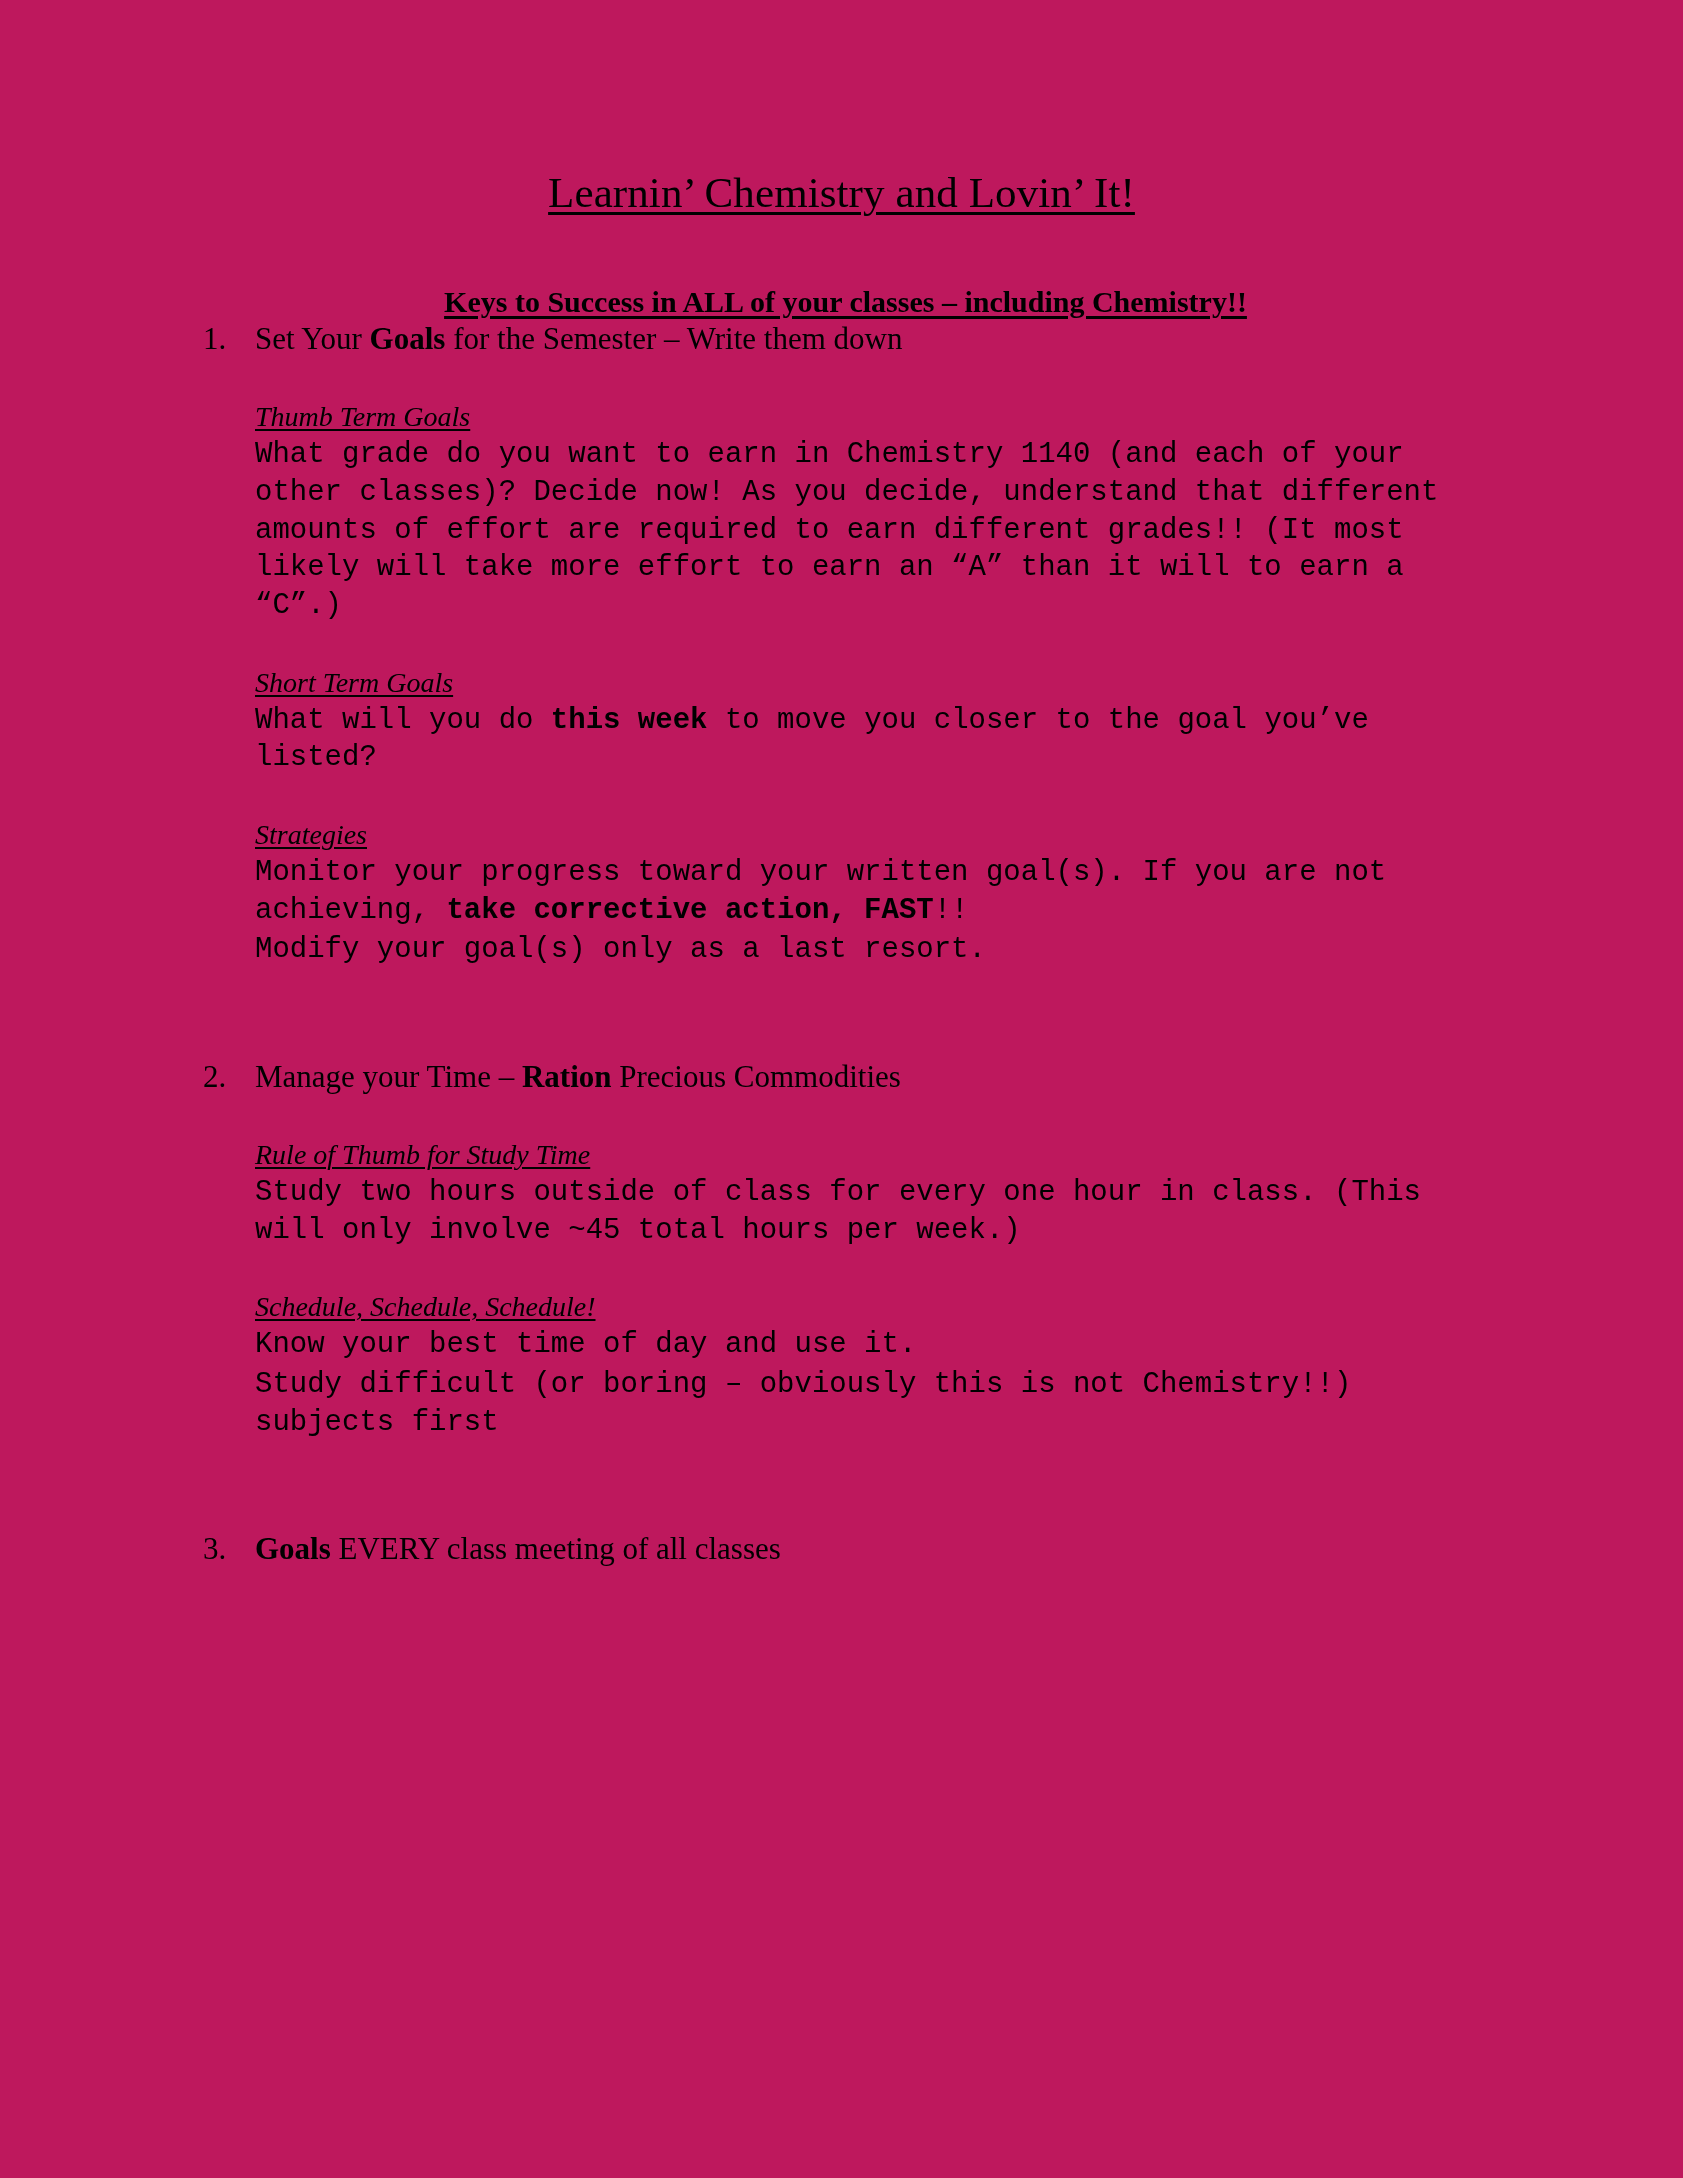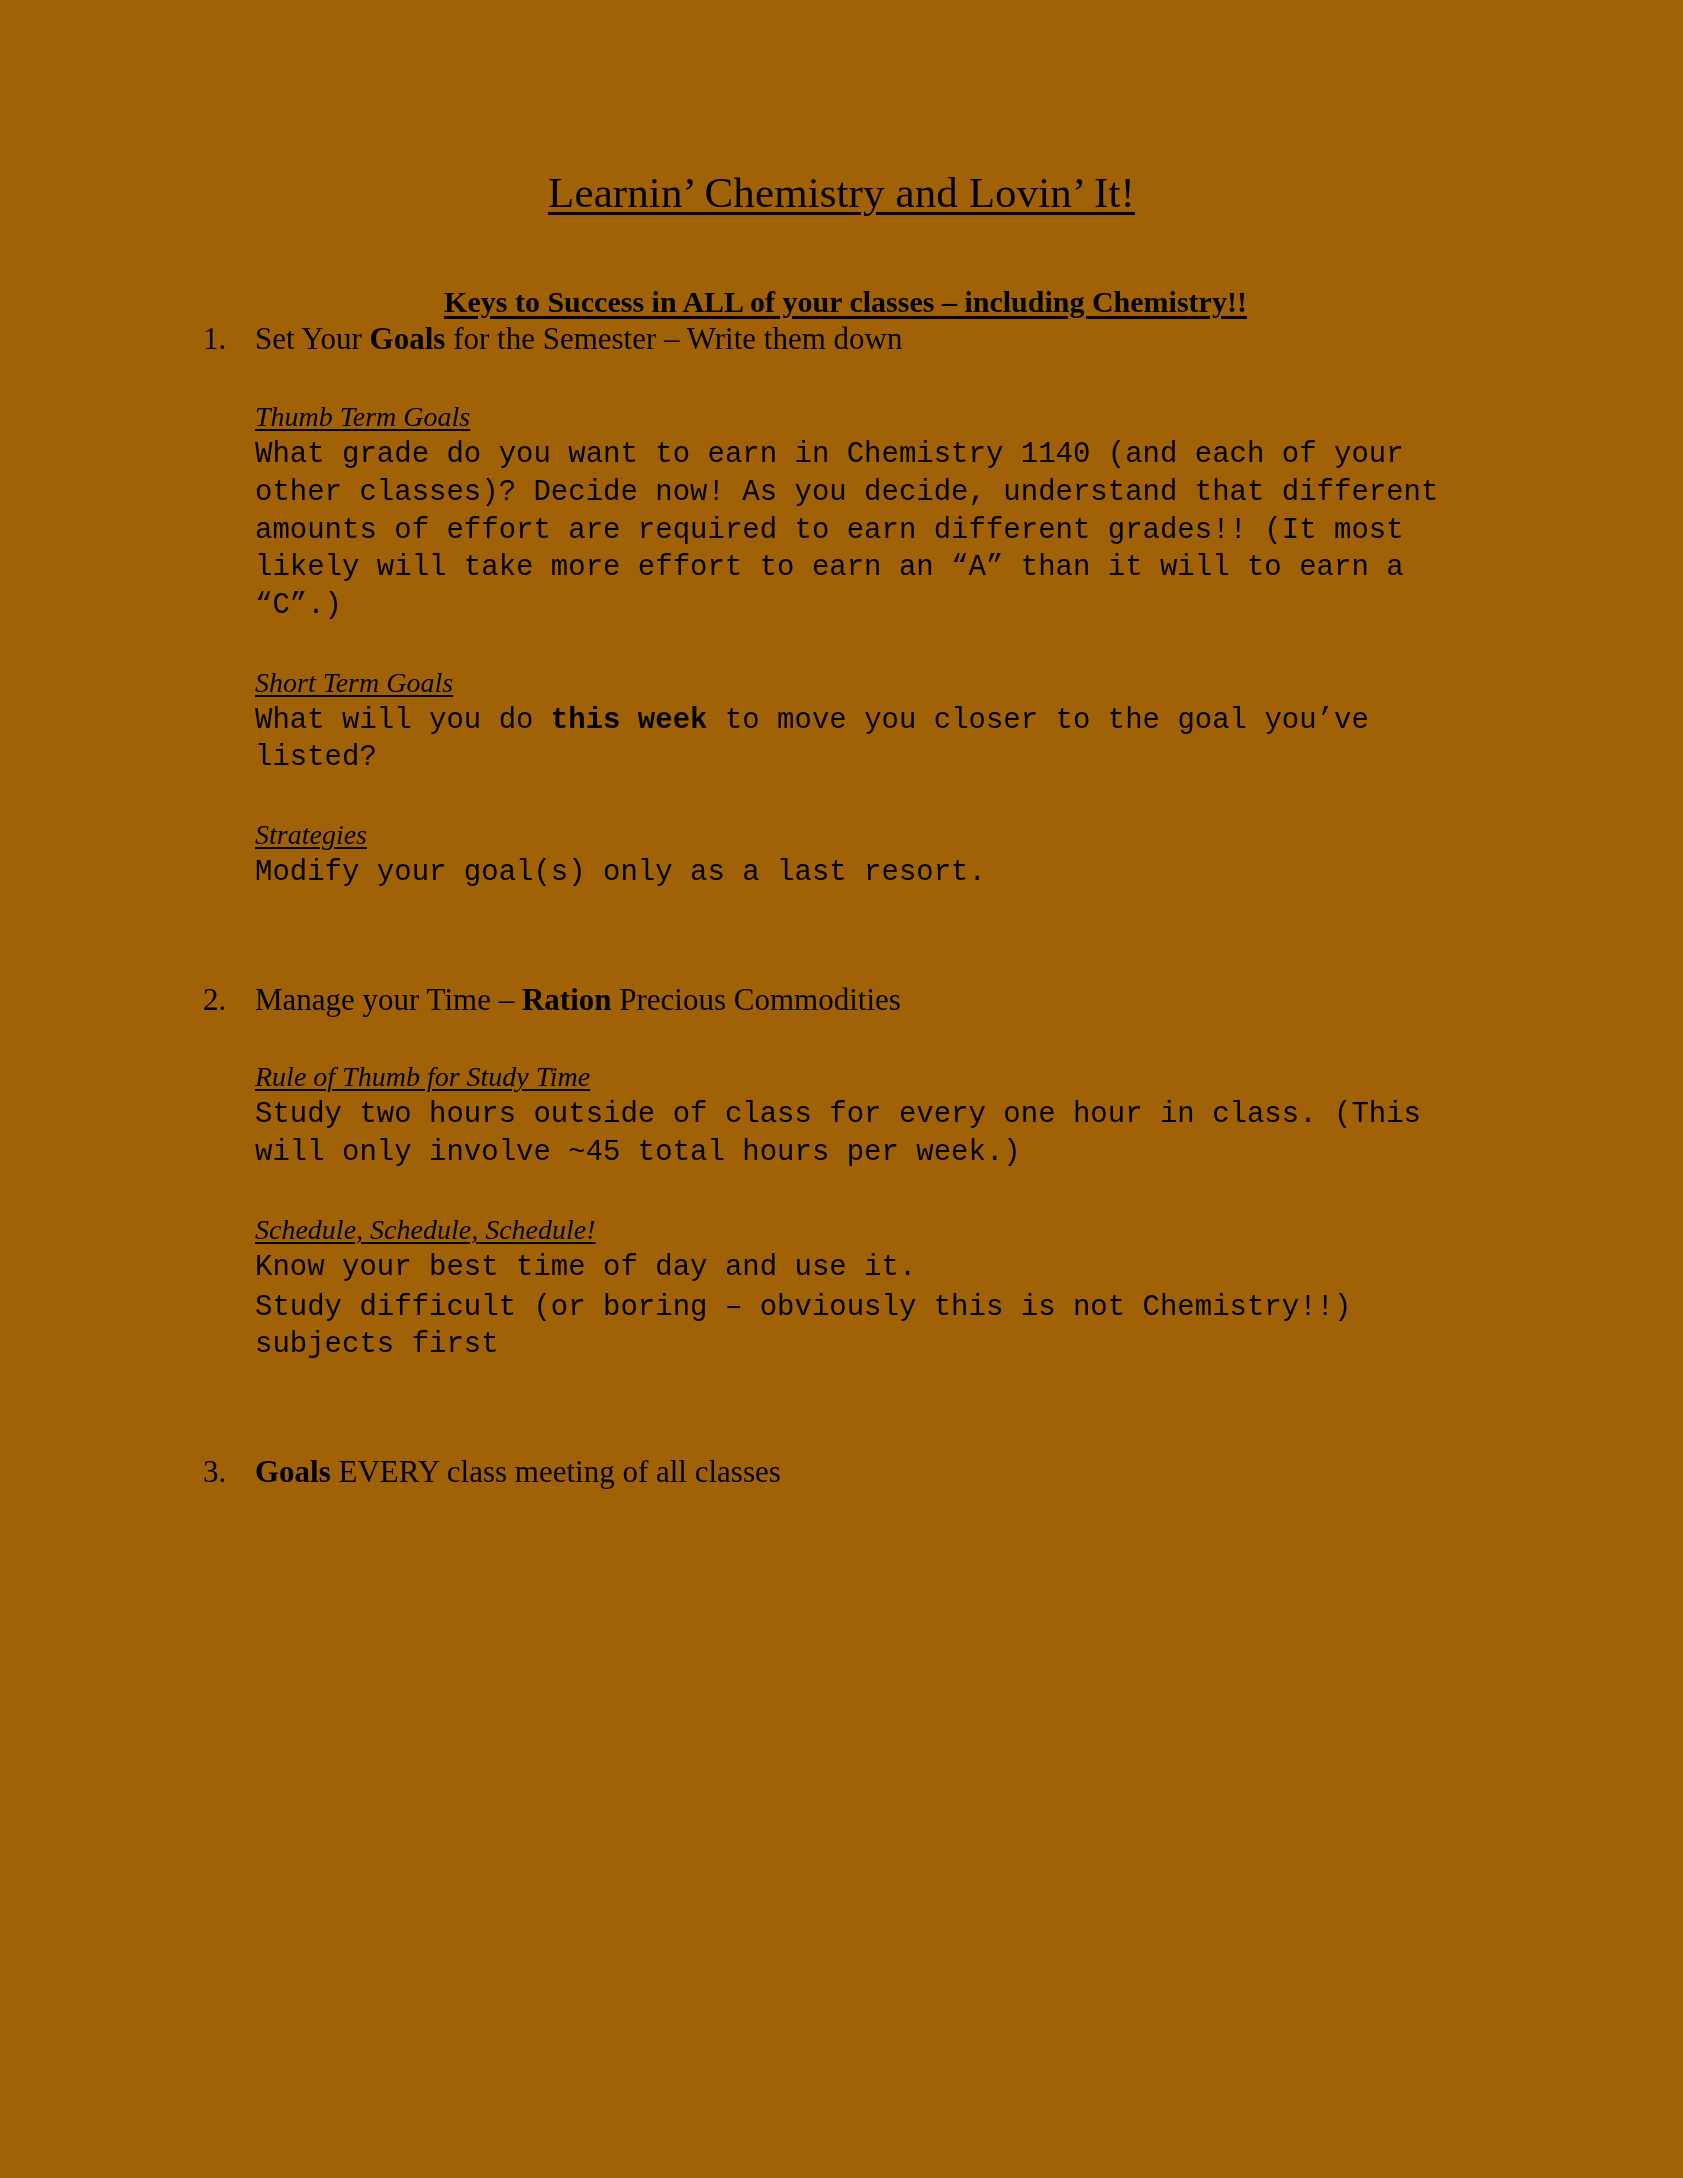--- a/index.html
+++ b/index.html
@@ -14,21 +14,21 @@
     font-family: "Liberation Serif", "DejaVu Serif", serif;
     color: #000000;
     -webkit-font-smoothing: antialiased;
   }
   .page {
     position: relative;
     box-sizing: border-box;
     width: 1683px;
     height: 2178px;
     padding: 168px 198px 0 198px;
-    background: #a16207;
+    background: #be185d;
   }
 
   .doc-title {
     text-align: center;
     font-size: 43px;
     font-weight: normal;
     line-height: 1.15;
     margin: 0 0 0 0;
     letter-spacing: 0.1px;
   }
@@ -128,20 +128,21 @@
 
       <div class="body-block">
 
         <div class="sub-head"><span class="u">Thumb Term Goals</span></div>
         <div class="para">What grade do you want to earn in Chemistry 1140 (and each of your other classes)? Decide now! As you decide, understand that different amounts of effort are required to earn different grades!! (It most likely will take more effort to earn an “A” than it will to earn a “C”.)</div>
 
         <div class="sub-head"><span class="u">Short Term Goals</span></div>
         <div class="para"><span>What will you do </span><b>this week</b><span> to move you closer to the goal you’ve listed?</span></div>
 
         <div class="sub-head"><span class="u">Strategies</span></div>
+        <div class="para"><span>Monitor your progress toward your written goal(s). If you are not achieving, </span><b>take corrective action, FAST</b><span>!!</span></div>
 
         <div class="para spaced">Modify your goal(s) only as a last resort.</div>
 
       </div>
     </li>
 
     <li class="item" style="margin-top:89px;">
       <div class="item-head">
         <span class="item-num">2.</span><span>Manage your Time – </span><b>Ration</b><span> Precious Commodities</span>
       </div>

